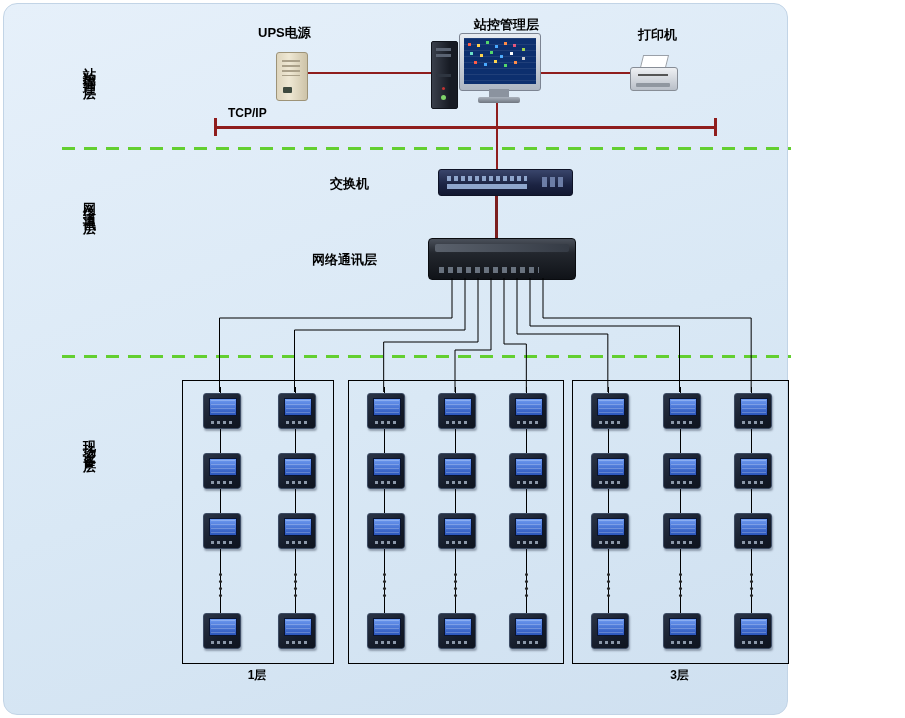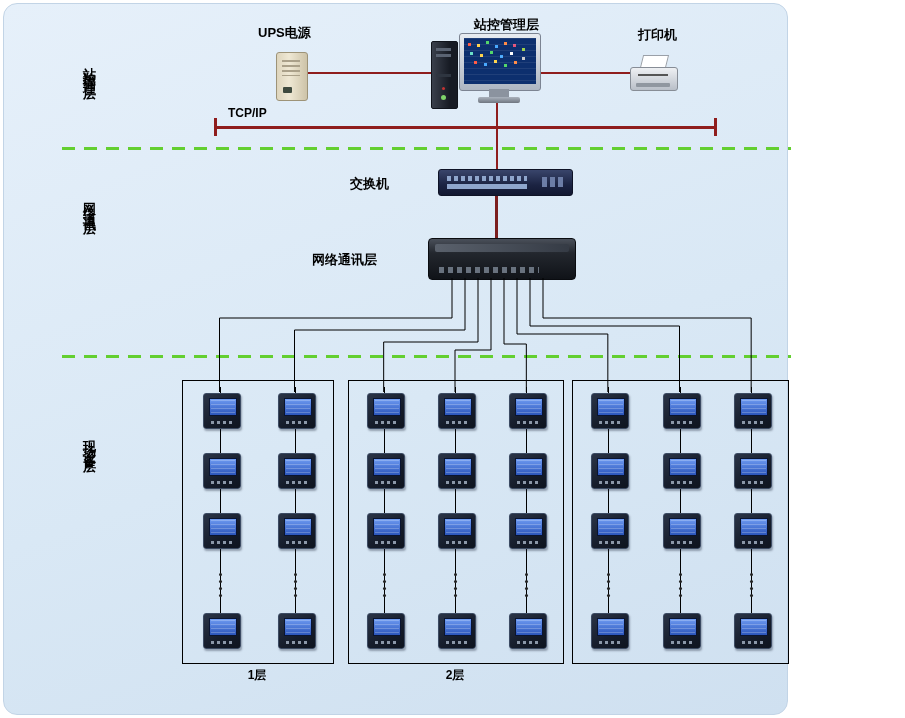--- a/index.html
+++ b/index.html
@@ -26,21 +26,21 @@
   }
   #label-mgmt  { top:57px; }
   #label-net   { top:192px; }
   #label-field { top:430px; }
   
   .dev-label { position:absolute; font-size:13px; font-weight:bold; color:#000; white-space:nowrap; }
   #lbl-ups     { left:258px; top:24px; }
   #lbl-host    { left:474px; top:16px; }
   #lbl-printer { left:638px; top:26px; }
   #lbl-tcpip   { left:228px; top:106px; font-size:12px; }
-  #lbl-switch  { left:330px; top:175px;margin-left:20px; }
+  #lbl-switch  { left:330px; top:175px; }
   #lbl-serial  { left:312px; top:251px; }
   
   .rline { position:absolute; background:var(--bus-line,#8f1d1d); }
   #line-ups-host     { left:306px; top:72px;  width:126px; height:2px; }
   #line-host-printer { left:540px; top:72px;  width:90px;  height:2px; }
   #line-host-drop    { left:496px; top:103px; width:2px;   height:66px; }
   #line-bus          { left:215px; top:126px; width:502px; height:3px; }
   #tick-left         { left:214px; top:118px; width:3px;   height:18px; }
   #tick-right        { left:714px; top:118px; width:3px;   height:18px; }
   #line-switch-serial{ left:495px; top:194px; width:3px;   height:44px; background:#7b1e1e; }
@@ -354,14 +354,14 @@
         </div>
         <div class="meter" style="top: 228px;">
           <div class="meter-screen"></div>
           <div class="meter-keys"></div>
         </div>
         <div class="col-ellipsis"></div>
       </div>
     </div>
 
   <div class="group-label" id="glabel-0">1层</div>
-  <div class="group-label" id="glabel-1">2层</div>
+  <div class="group-label" id="glabel-2">3层</div>
 </div>
 
 </body></html>

